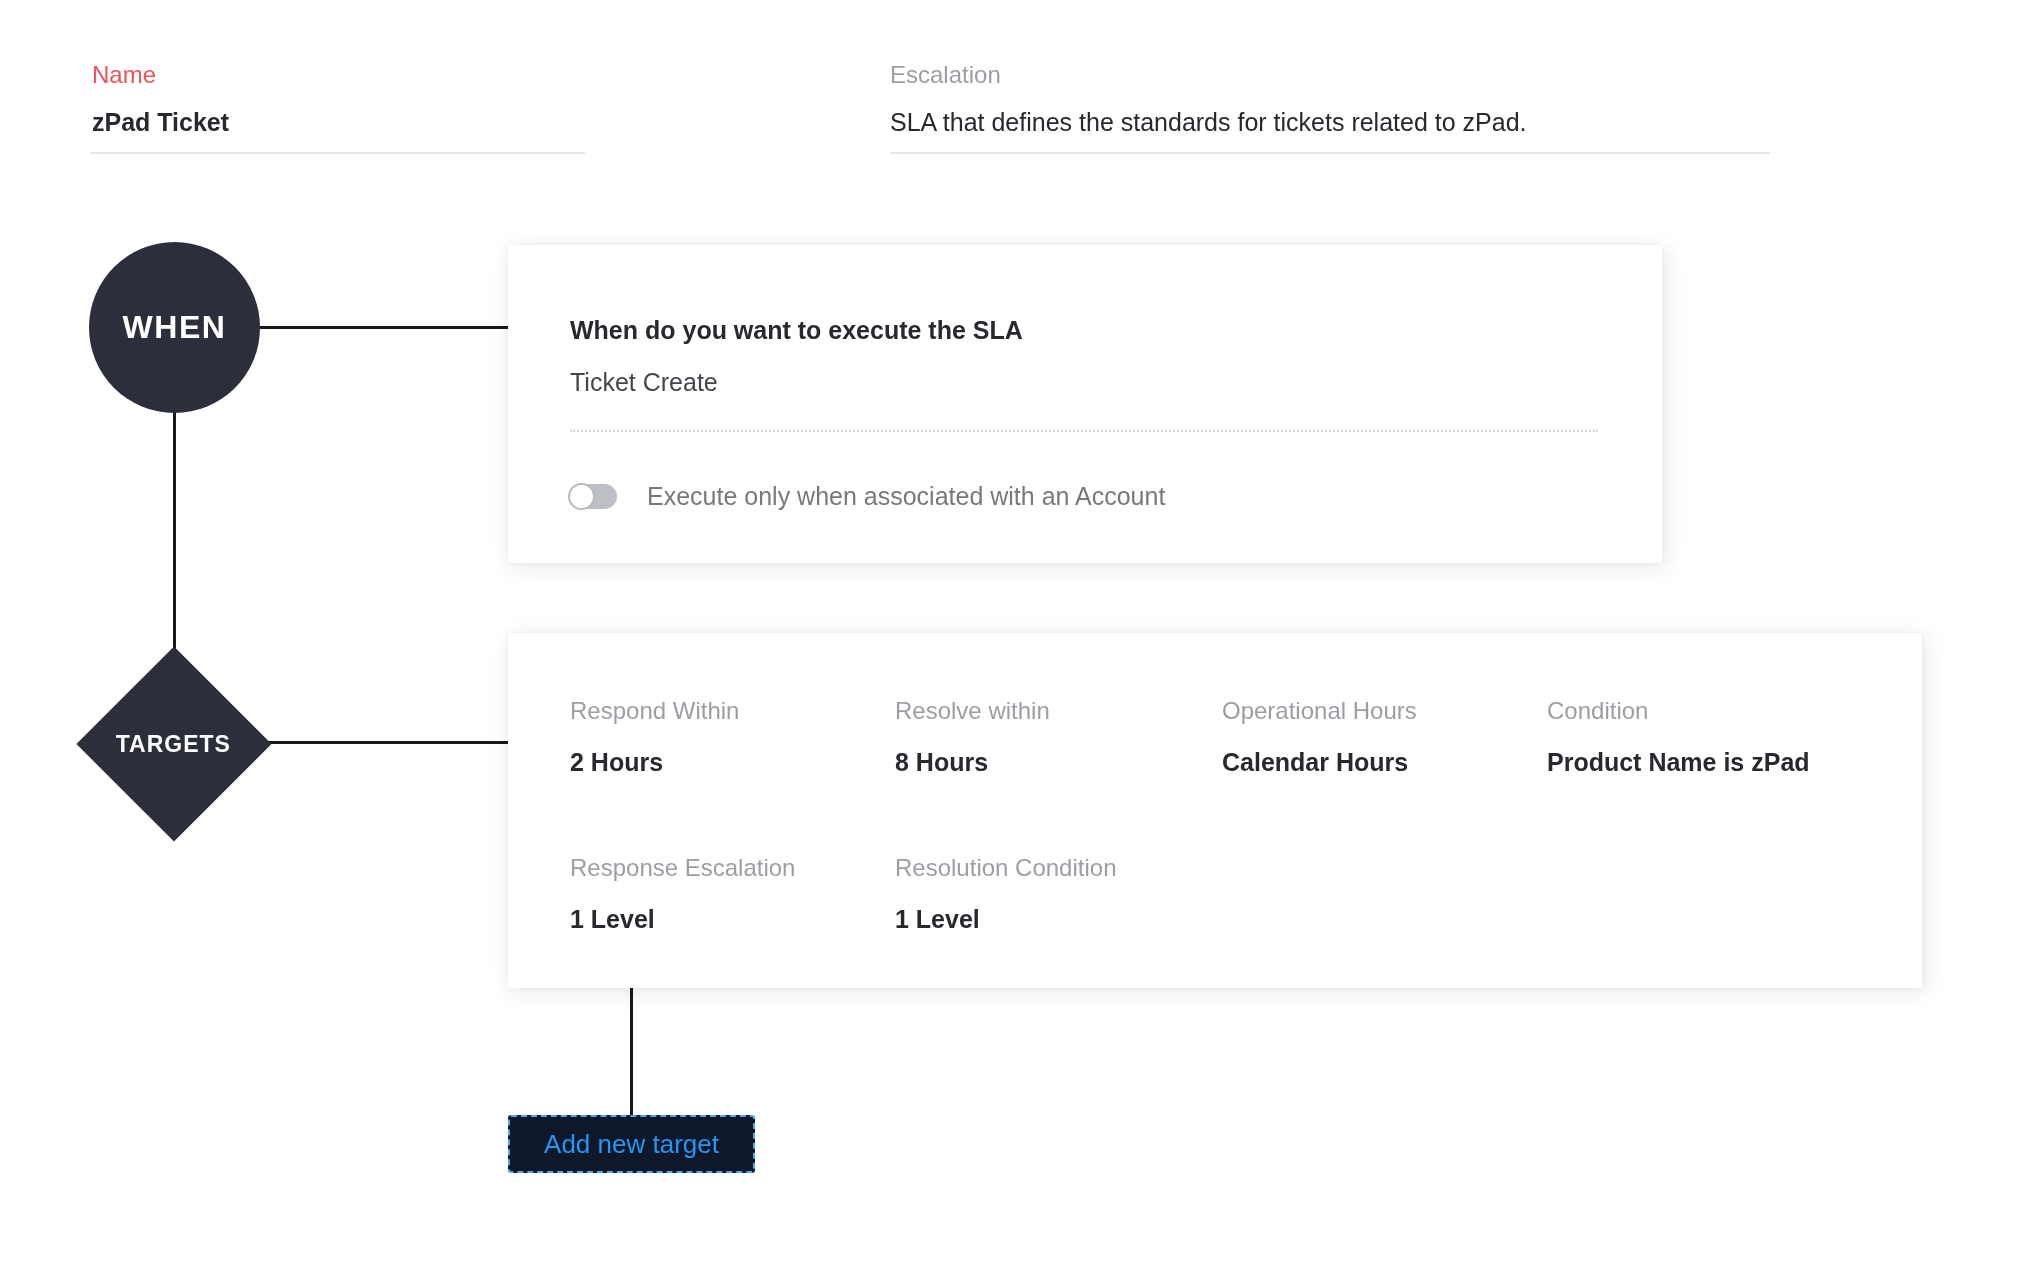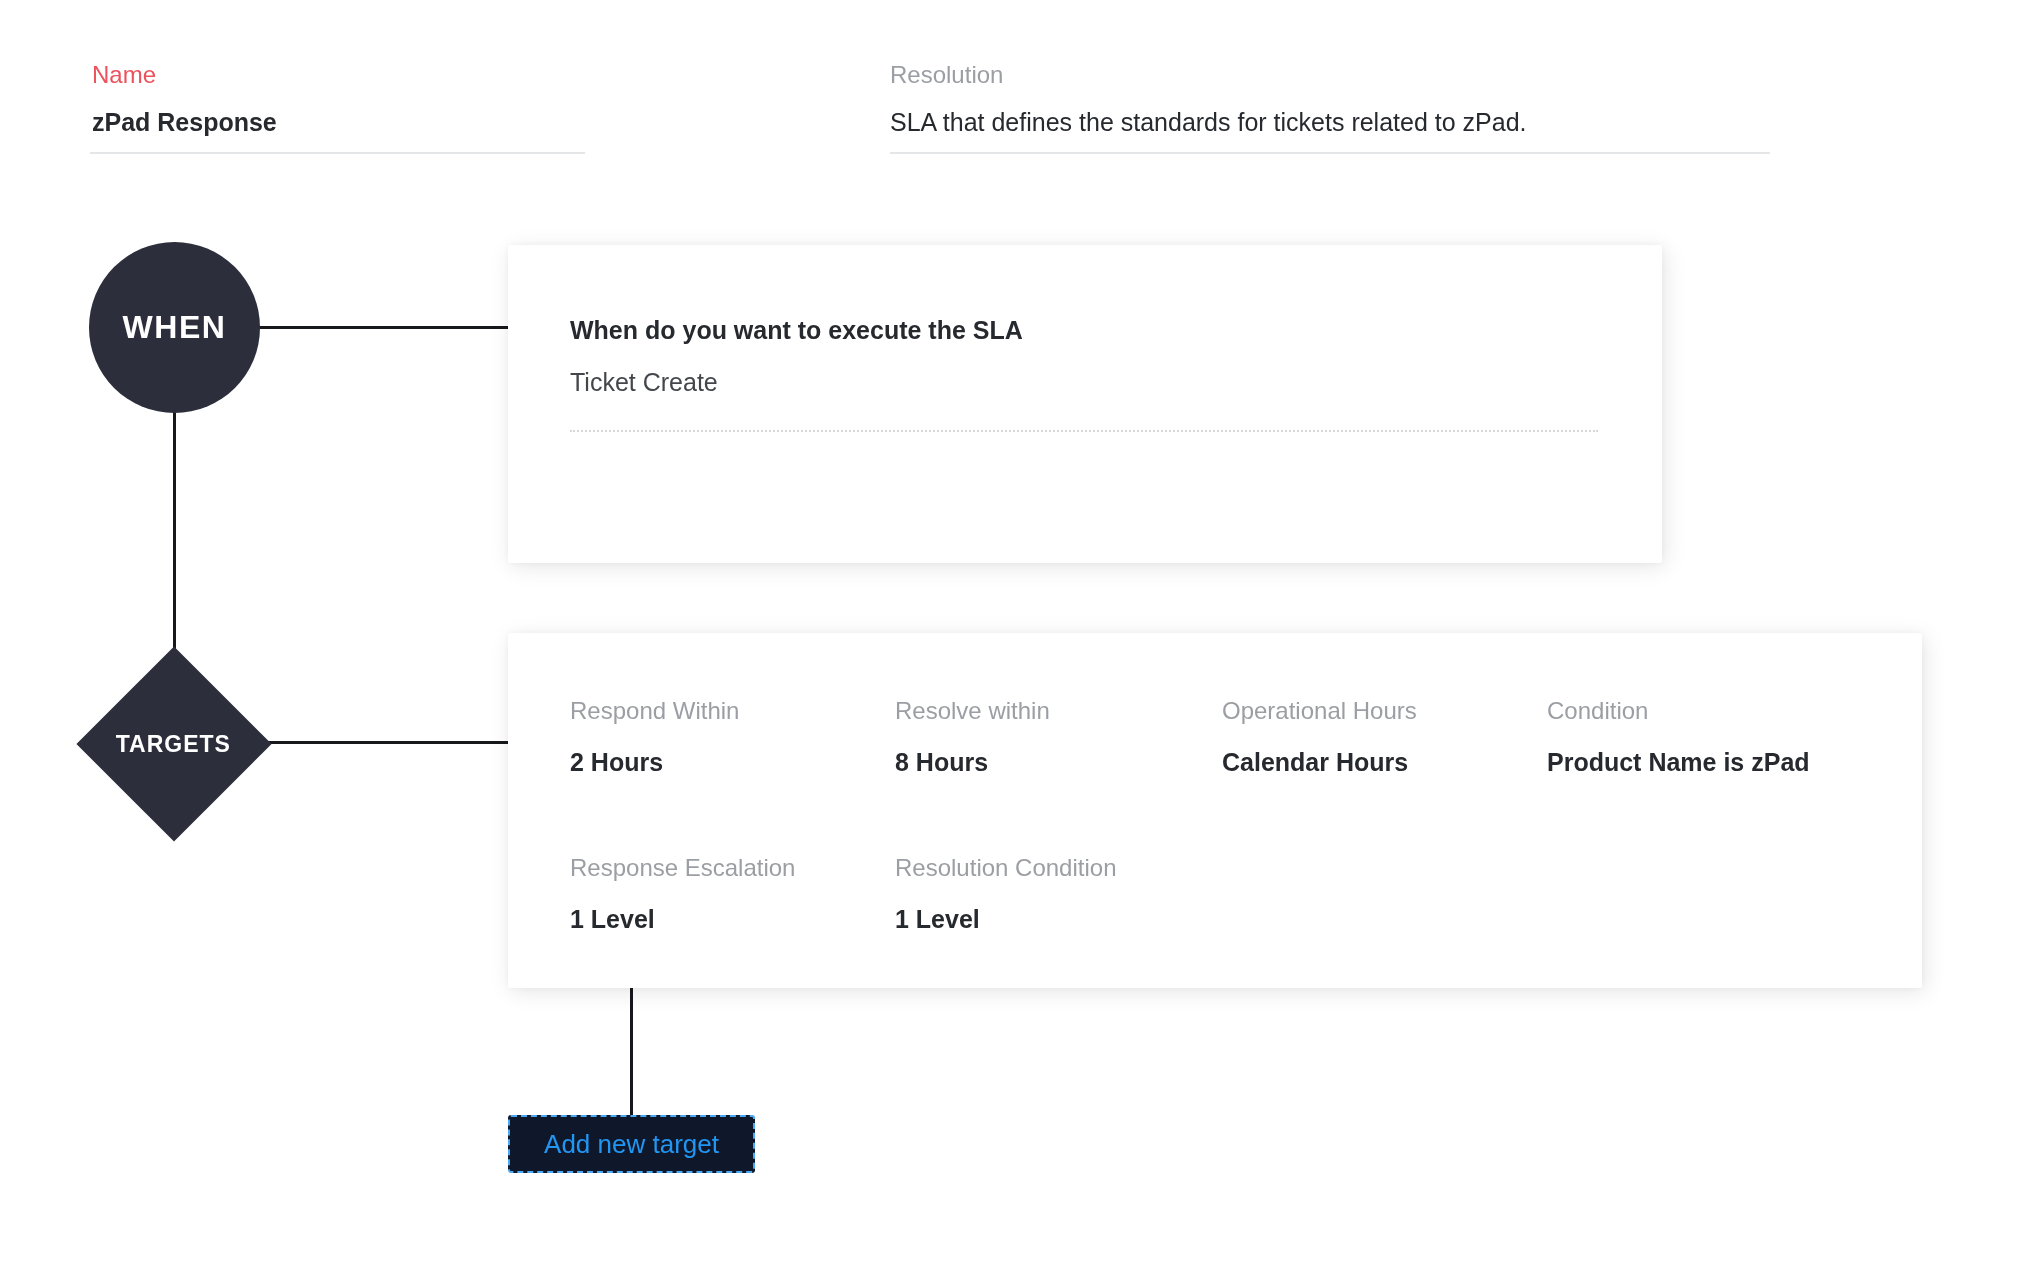--- a/index.html
+++ b/index.html
@@ -54,44 +54,50 @@
     border:2px dashed #4aa9f4;border-radius:3px;display:flex;align-items:center;justify-content:center;
     box-sizing:border-box;cursor:pointer;z-index:2;}
   .add-target span{color:#2196f3;font-size:26px;line-height:1;}
 </style>
 </head>
 <body>
 
 <div class="canvas">
 
   <div class="field-label lbl-red" style="left:92px;top:63px;">Name</div>
-  <div class="field-value val-bold" style="left:92px;top:110px;">zPad Response</div>
+  <div class="field-value val-bold" style="left:92px;top:110px;">zPad Ticket</div>
   <div class="underline" style="left:90px;top:152px;width:495px;"></div>
 
-  <div class="field-label lbl-gray" style="left:890px;top:63px;">Resolution</div>
+  <div class="field-label lbl-gray" style="left:890px;top:63px;">Escalation</div>
   <div class="field-value" style="left:890px;top:110px;">SLA that defines the standards for tickets related to zPad.</div>
   <div class="underline" style="left:890px;top:152px;width:880px;"></div>
 
   <div class="line" style="left:240px;top:326px;width:270px;height:3px;"></div>
   <div class="line" style="left:173px;top:327px;width:3px;height:417px;"></div>
   <div class="line" style="left:240px;top:741px;width:270px;height:3px;"></div>
   <div class="line" style="left:630px;top:985px;width:3px;height:131px;"></div>
 
   <div class="when-node">
     <span>WHEN</span>
   </div>
 
   <div class="targets-node">
     <span>TARGETS</span>
   </div>
 
   <div class="card when-card">
     <div class="card-title">When do you want to execute the SLA</div>
     <div class="trigger-value">Ticket Create</div>
     <div class="dotted-sep"></div>
+    <div class="toggle-row">
+      <div class="toggle">
+        <div class="toggle-knob"></div>
+      </div>
+      <div class="toggle-label">Execute only when associated with an Account</div>
+    </div>
   </div>
 
   <div class="card targets-card">
     <div class="t-field pos-c1r1">
       <div class="t-label">Respond Within</div>
       <div class="t-value">2 Hours</div>
     </div>
     <div class="t-field pos-c2r1">
       <div class="t-label">Resolve within</div>
       <div class="t-value">8 Hours</div>

